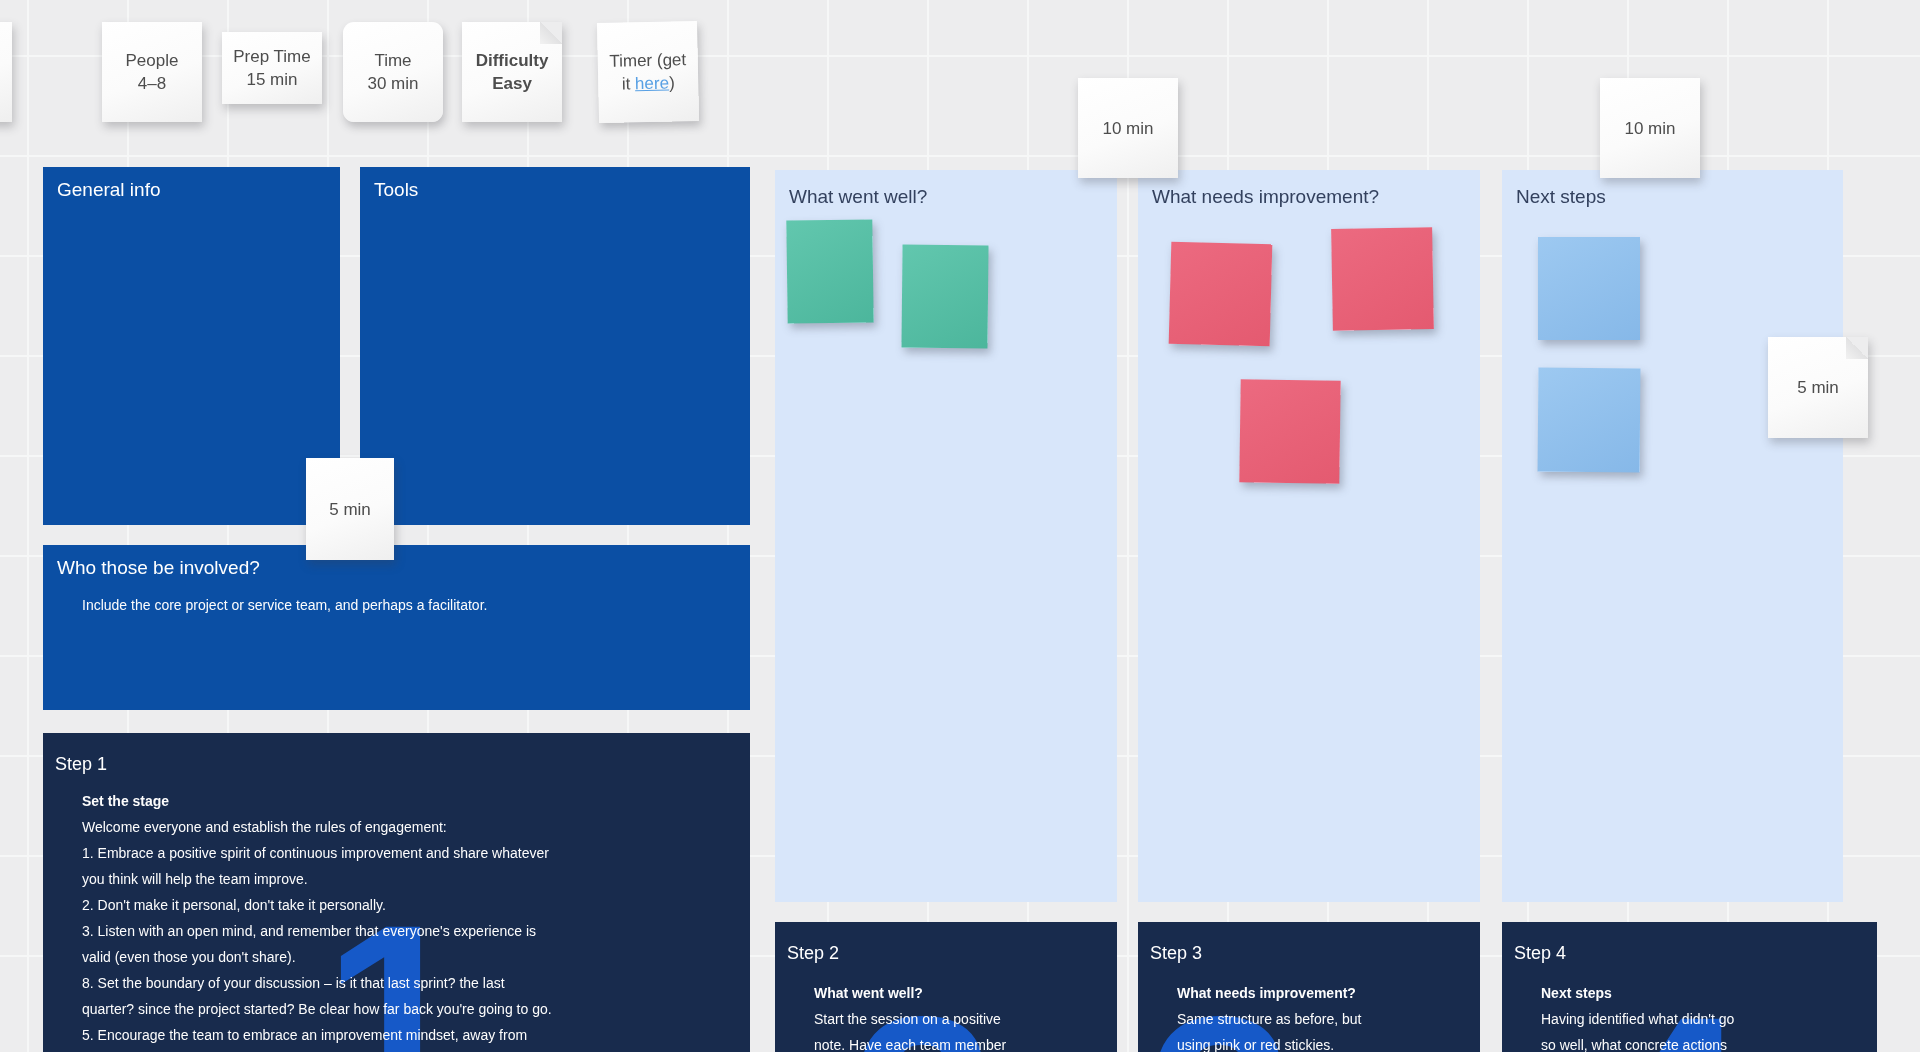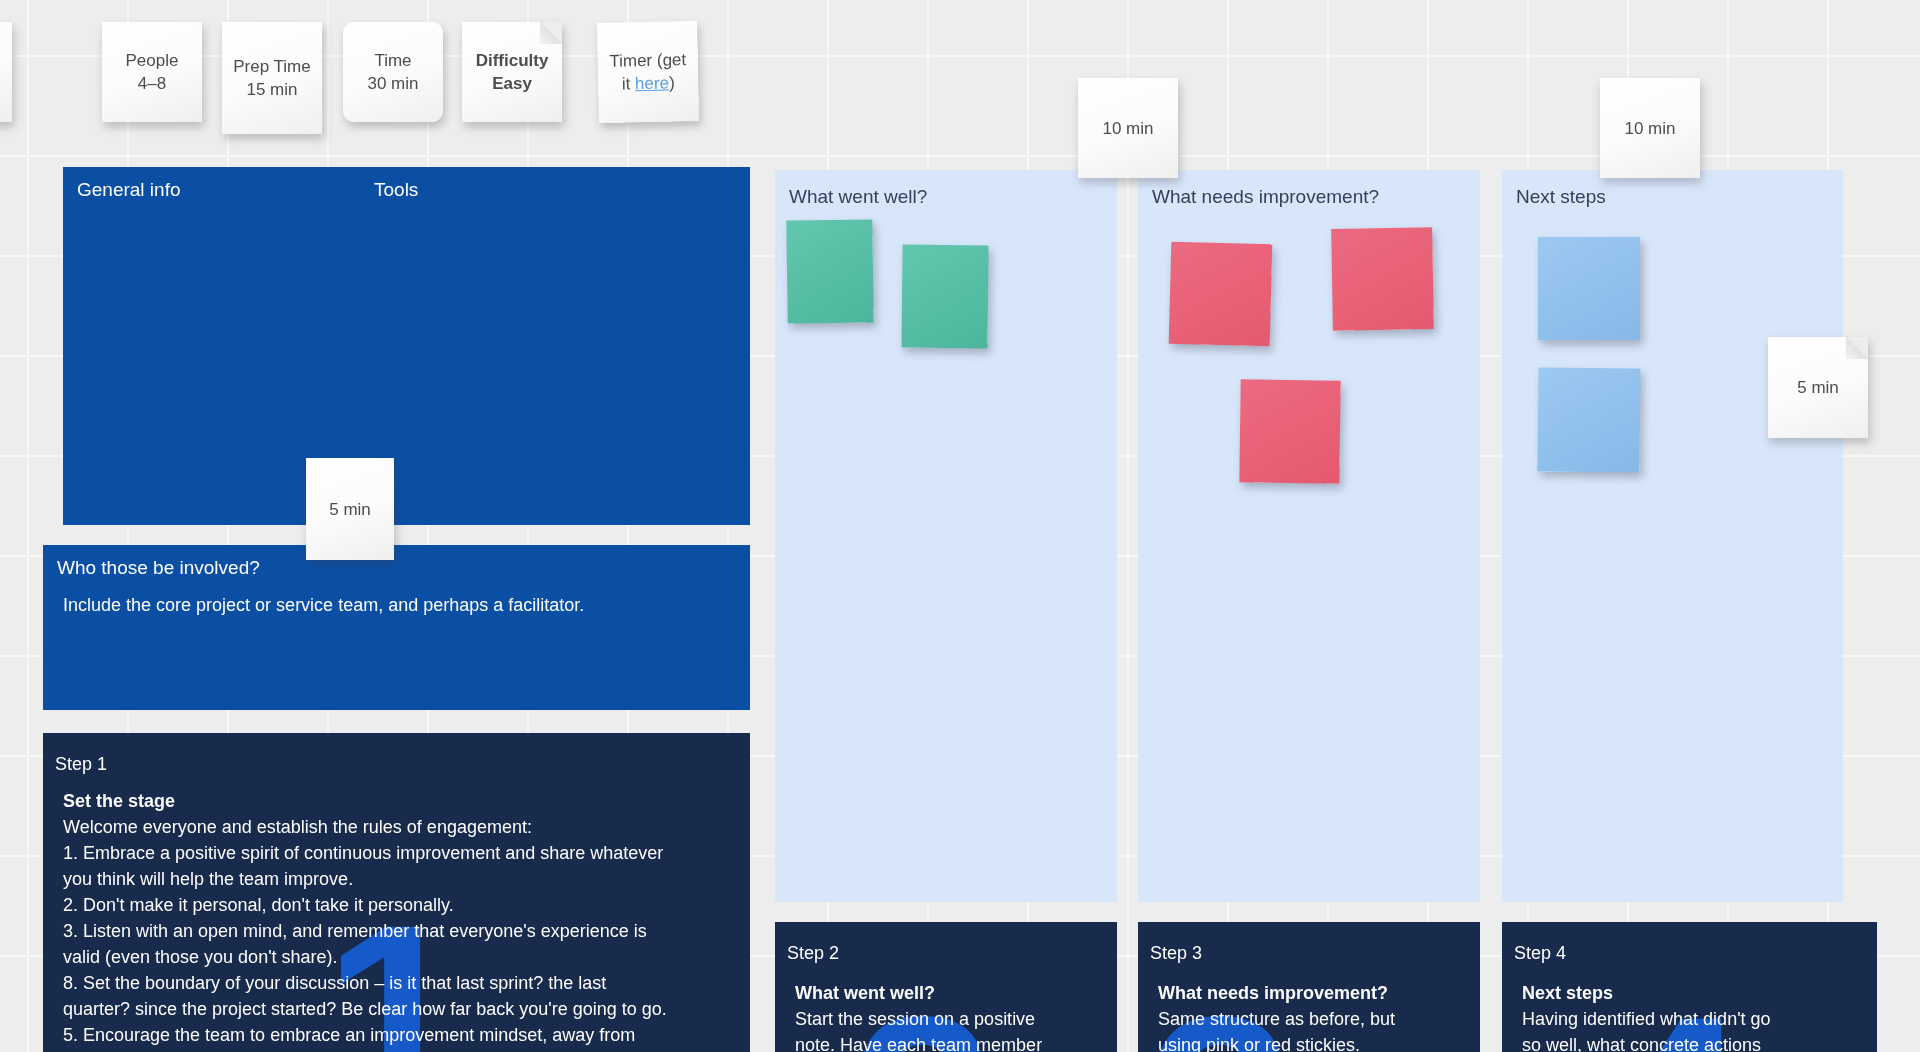--- a/index.html
+++ b/index.html
@@ -34,21 +34,21 @@
   .panel-blue {
     position:absolute; background:#0b4fa4; color:#ffffff;
   }
   .panel-navy {
     position:absolute; background:#182b4d; color:#ffffff; overflow:hidden;
   }
   .panel-title {
     position:absolute; left:14px; top:12px; font-size:19px; color:#ffffff;
   }
   .panel-body {
-    position:absolute; left:20px; font-size:18px; line-height:26px; color:#fdfdfd;
+    position:absolute; left:39px; font-size:14px; line-height:26px; color:#fdfdfd;
   }
   .step-label { position:absolute; left:12px; top:12px; font-size:18px; color:#ffffff;margin-top:9px; }
   .step-heading { font-weight:bold; }
   .wm {
     position:absolute; font-size:262px; font-weight:bold; color:#1659c8;
     line-height:1; letter-spacing:0;
   }
 
   
   .column {
@@ -71,39 +71,39 @@
 <body>
 
 <div id="board">
 
   <div class="wsticky" style="left:-88px; top:22px; width:100px; height:100px;"></div>
 
   <div class="wsticky" style="left:102px; top:22px; width:100px; height:100px;">
     <div>People</div>
     <div>4–8</div>
   </div>
-  <div class="wsticky" style="left:222px; top:22px; width:100px; height:112px;">
+  <div class="wsticky" style="left:222px; top:32px; width:100px; height:72px;">
     <div>Prep Time</div>
     <div>15 min</div>
   </div>
   <div class="wsticky" style="left:343px; top:22px; width:100px; height:100px;border-radius:11px;">
     <div>Time</div>
     <div>30 min</div>
   </div>
   <div class="wsticky" style="left:462px; top:22px; width:100px; height:100px;font-weight:bold;">
     <div class="fold"></div>
     <div>Difficulty</div>
     <div>Easy</div>
   </div>
   <div class="wsticky" style="left:598px; top:22px; width:100px; height:100px; transform:rotate(-1.2deg);">
     <div>Timer (get</div>
     <div><span>it </span><span class="timer-link">here</span><span>)</span></div>
   </div>
 
-  <div class="panel-blue" style="left:43px; top:167px; width:297px; height:358px;margin-left:20px;">
+  <div class="panel-blue" style="left:43px; top:167px; width:297px; height:358px;">
     <div class="panel-title">General info</div>
   </div>
   <div class="panel-blue" style="left:360px; top:167px; width:390px; height:358px;">
     <div class="panel-title">Tools</div>
   </div>
 
   <div class="panel-blue" style="left:43px; top:545px; width:707px; height:165px;">
     <div class="panel-title">Who those be involved?</div>
     <div class="panel-body" style="top:47px; width:640px;">Include the core project or service team, and perhaps a facilitator.</div>
   </div>

